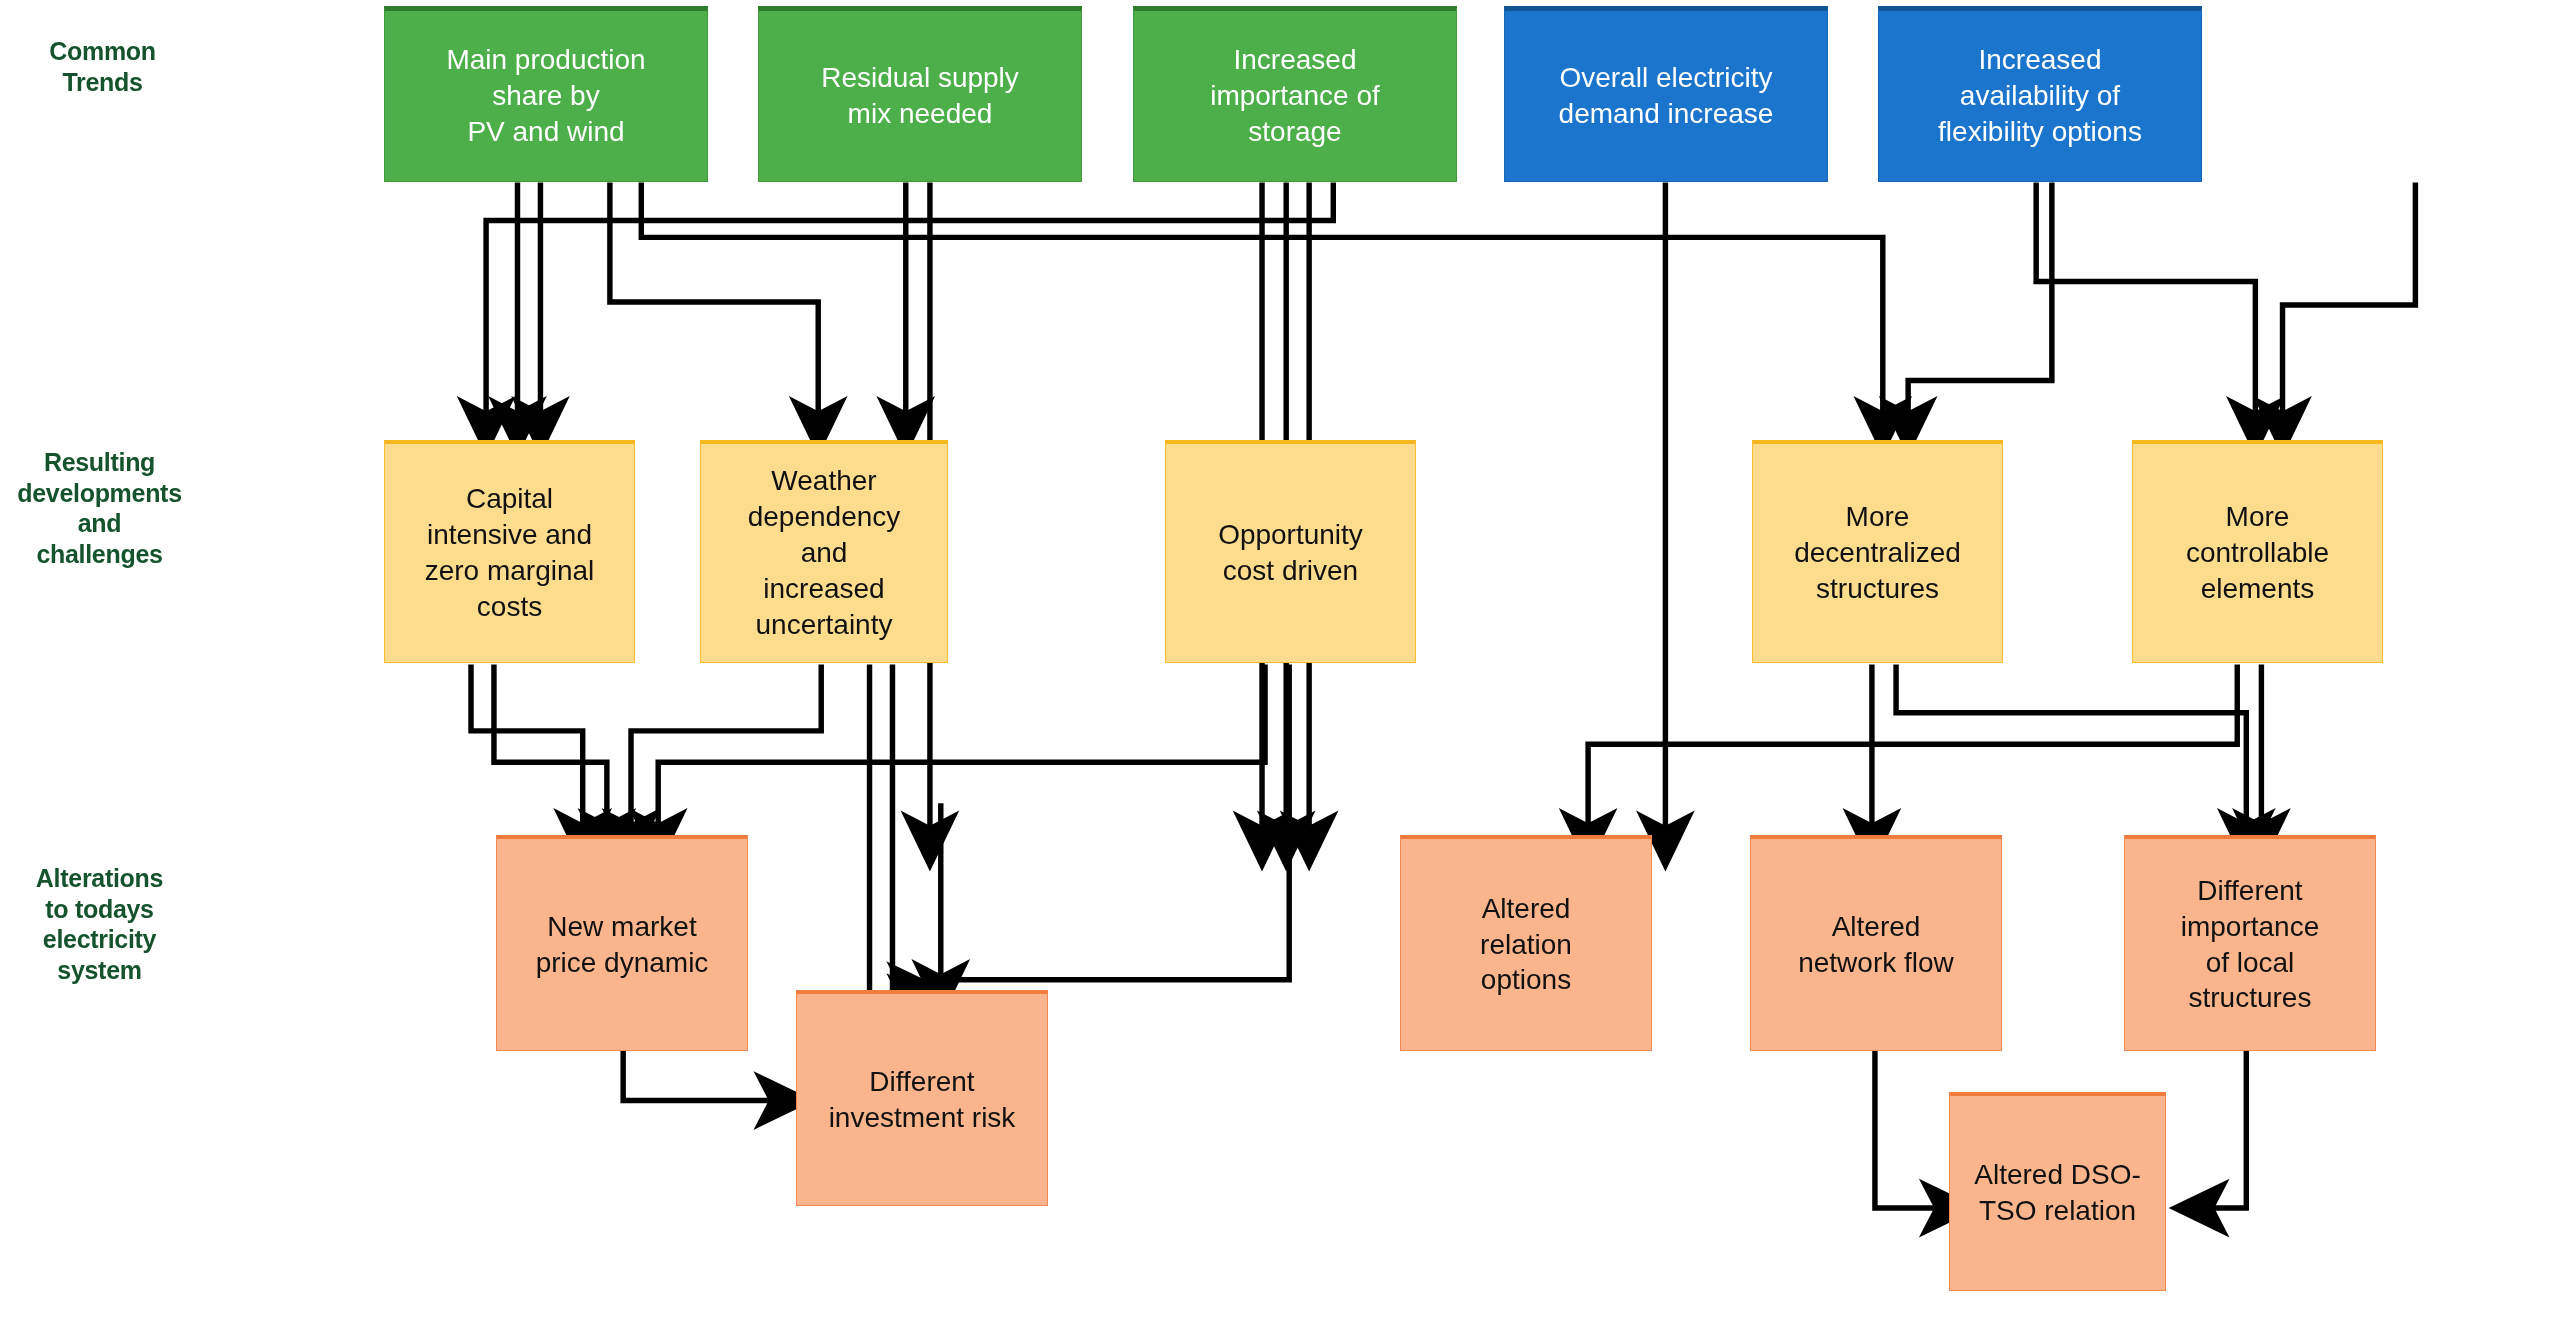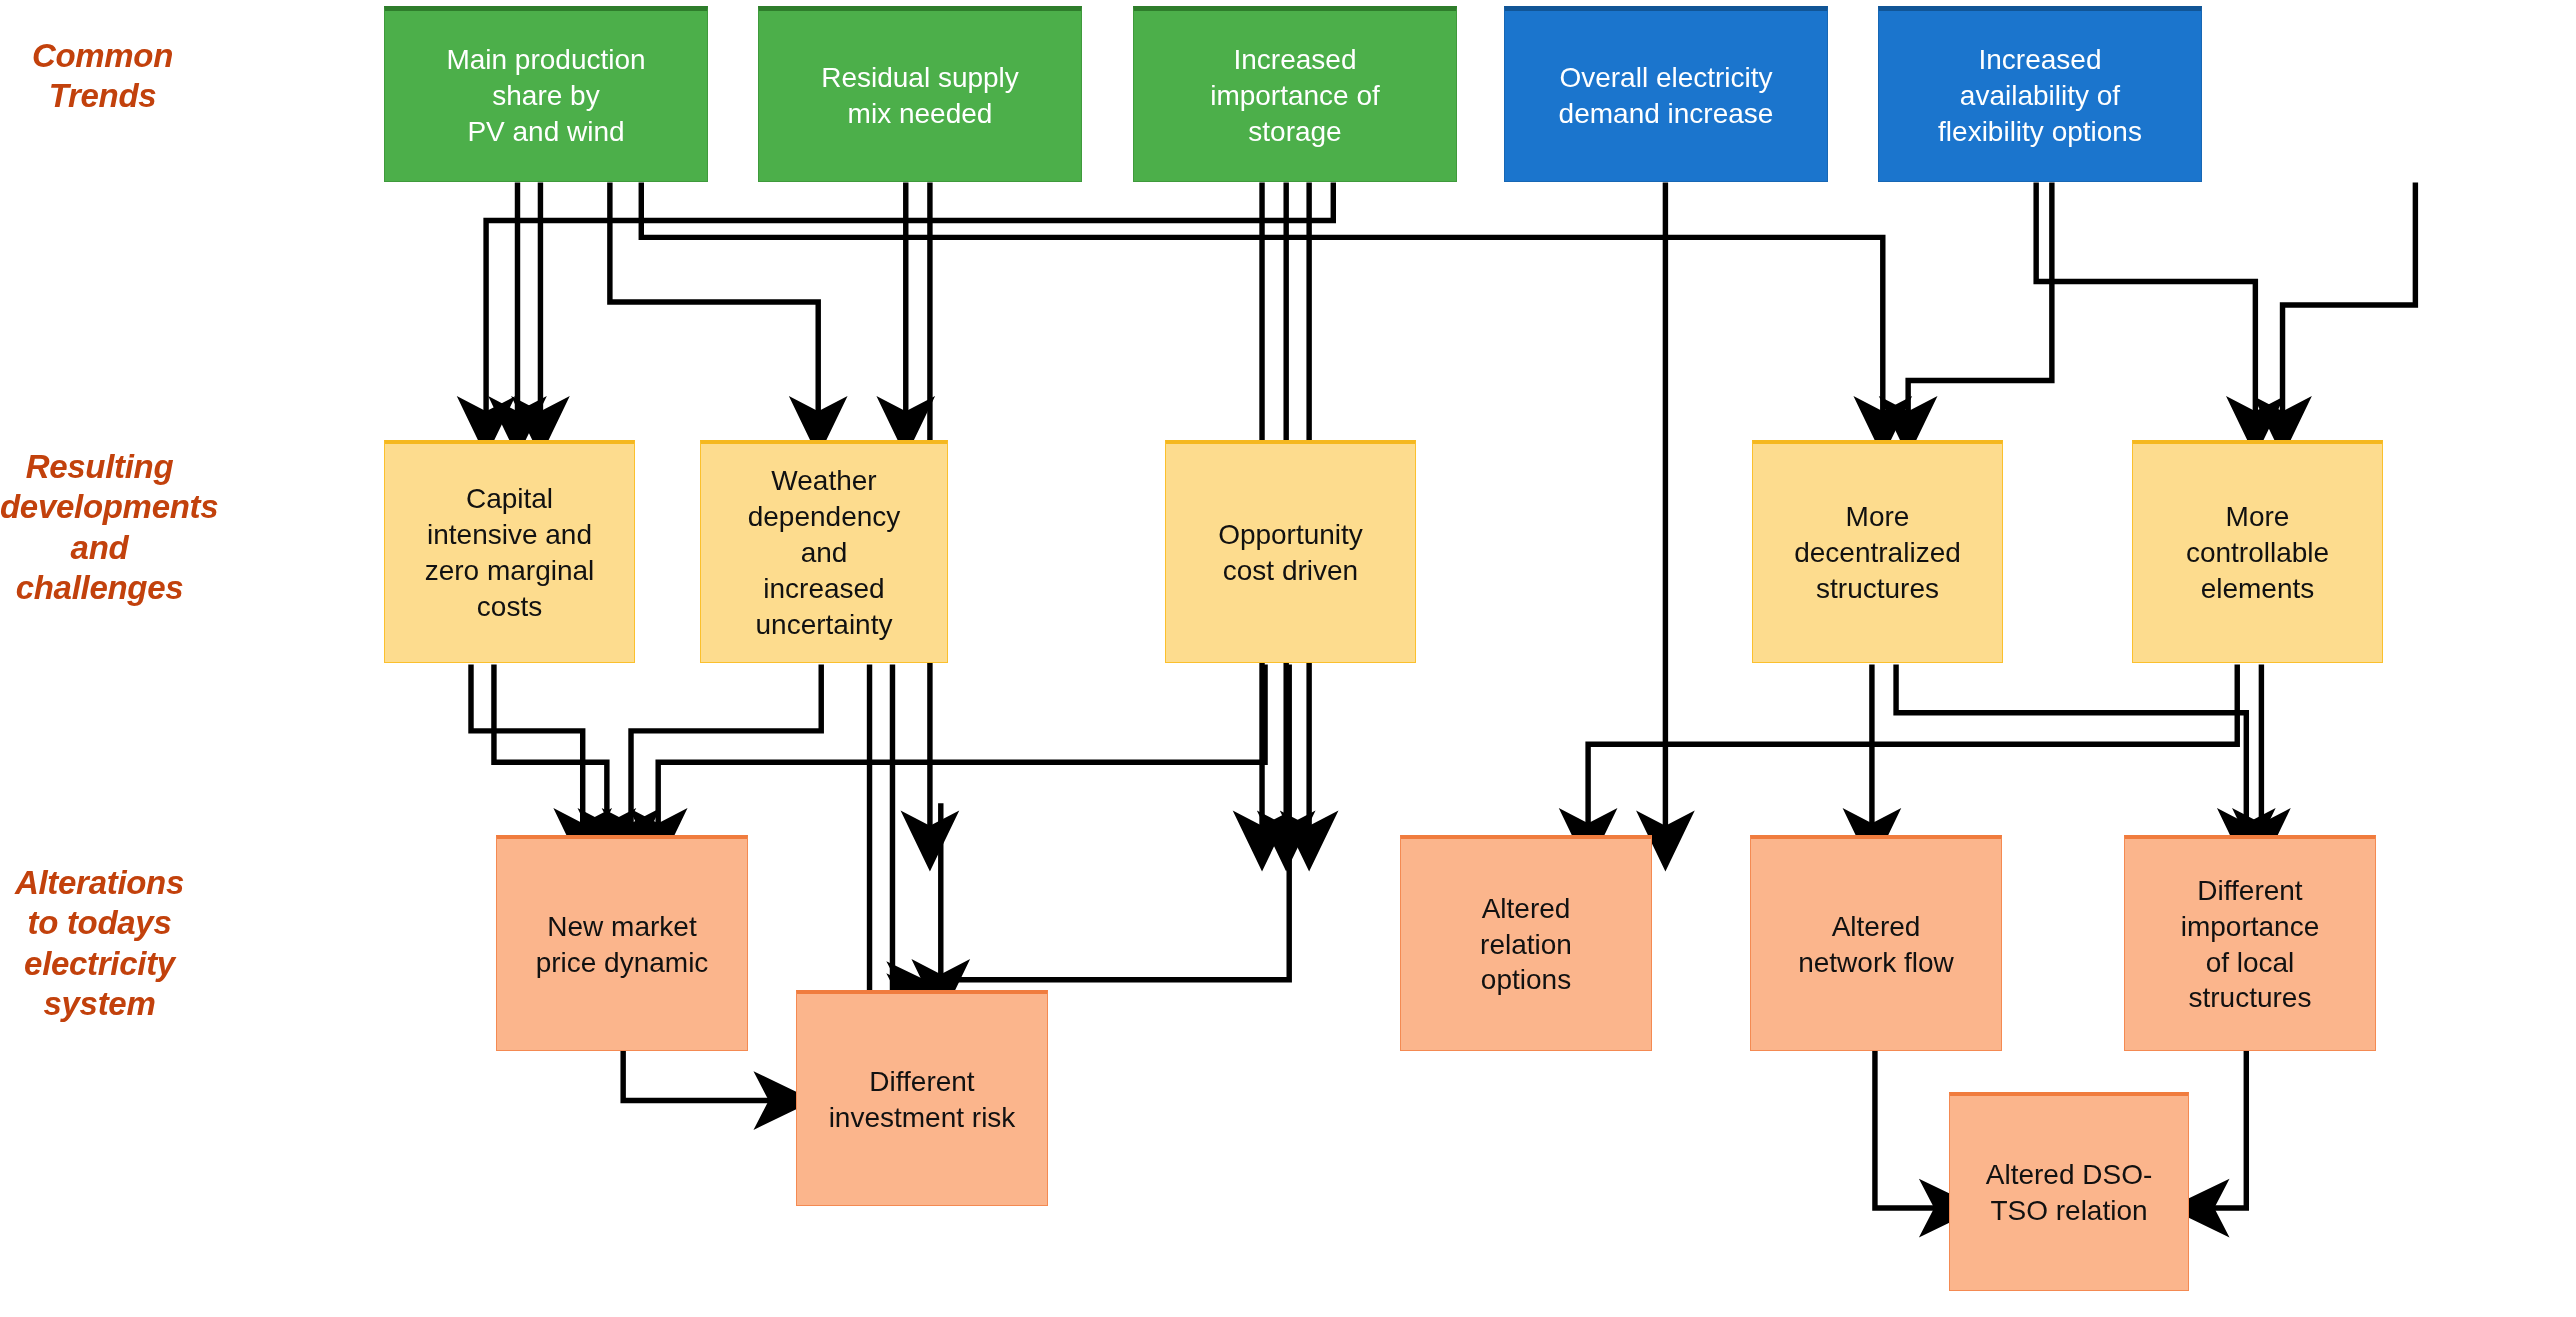--- a/index.html
+++ b/index.html
@@ -1,22 +1,22 @@
 <!DOCTYPE html>
 <html style="font-size:9.7px"><head>
 <meta charset="utf-8">
 <style>
   html,body{margin:0;padding:0;background:#ffffff;}
   body{width:2576px;height:1318px;position:relative;overflow:hidden;
        font-family:"Liberation Sans","DejaVu Sans",sans-serif;}
   #stage{position:absolute;left:0;top:0;width:2576px;height:1318px;}
   svg#wires{position:absolute;left:0;top:0;width:2576px;height:1318px;pointer-events:none;}
 
-  .rowlabel{position:absolute;text-align:center;font-weight:bold;color:#c2410c;
-            font-size:33px;line-height:1.22;letter-spacing:-0.3px;font-style:italic;}
+  .rowlabel{position:absolute;text-align:center;font-weight:bold;color:#14532d;
+            font-size:25px;line-height:1.22;letter-spacing:-0.3px;}
 
   .node{position:absolute;box-sizing:border-box;display:flex;align-items:center;
         justify-content:center;text-align:center;padding:3.6px 8.5px;
         font-size:28px;line-height:1.28;}
   .node span{display:block;}
   .node b{font-weight:normal;}
 
   .n-green{background:#4CAF4A;border:1.8px solid #3f9a3c;border-top:5.4px solid #2e7d2b;color:#ffffff;}
   .n-blue {background:#1B75CD;border:1.8px solid #1767b4;border-top:5.4px solid #115596;color:#ffffff;}
   .n-gray {background:#A6A6A6;border:1.8px solid #9a9a9a;border-top:5.4px solid #8f8f8f;color:#ffffff;}
@@ -209,21 +209,21 @@
 
   <div class="node n-salmon" style="left:2124px;top:835px;width:252px;height:216px;">
     <span>
       <span>Different</span>
       <span>importance</span>
       <span>of local</span>
       <b>structures</b>
     </span>
   </div>
 
-  <div class="node n-salmon" style="left:1949px;top:1092px;width:240px;height:199px;">
+  <div class="node n-salmon" style="left:1949px;top:1092px;width:217px;height:199px;">
     <span>
       <span>Altered DSO-</span>
       <span>TSO relation</span>
     </span>
   </div>
 
 </div>
 
 
 </body></html>

